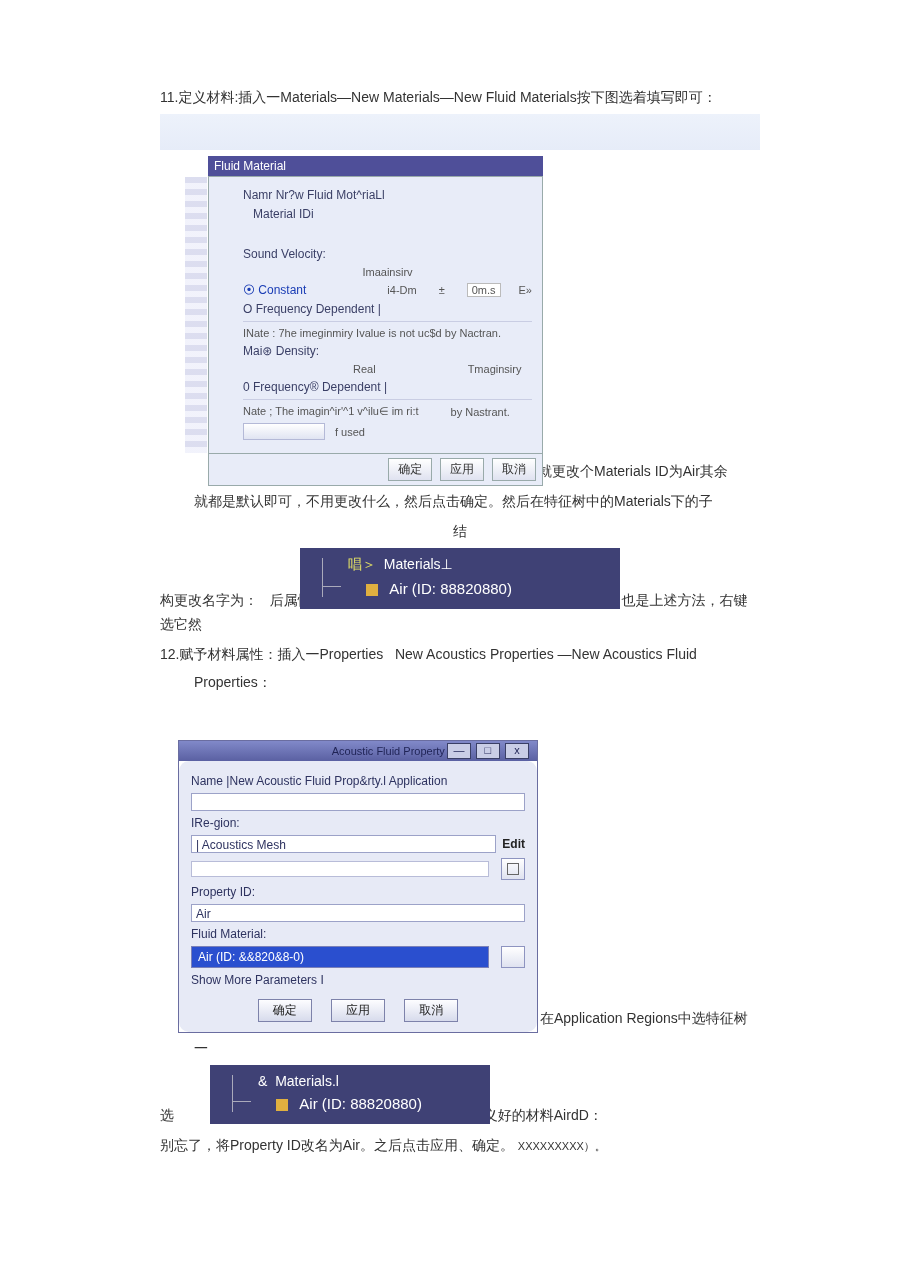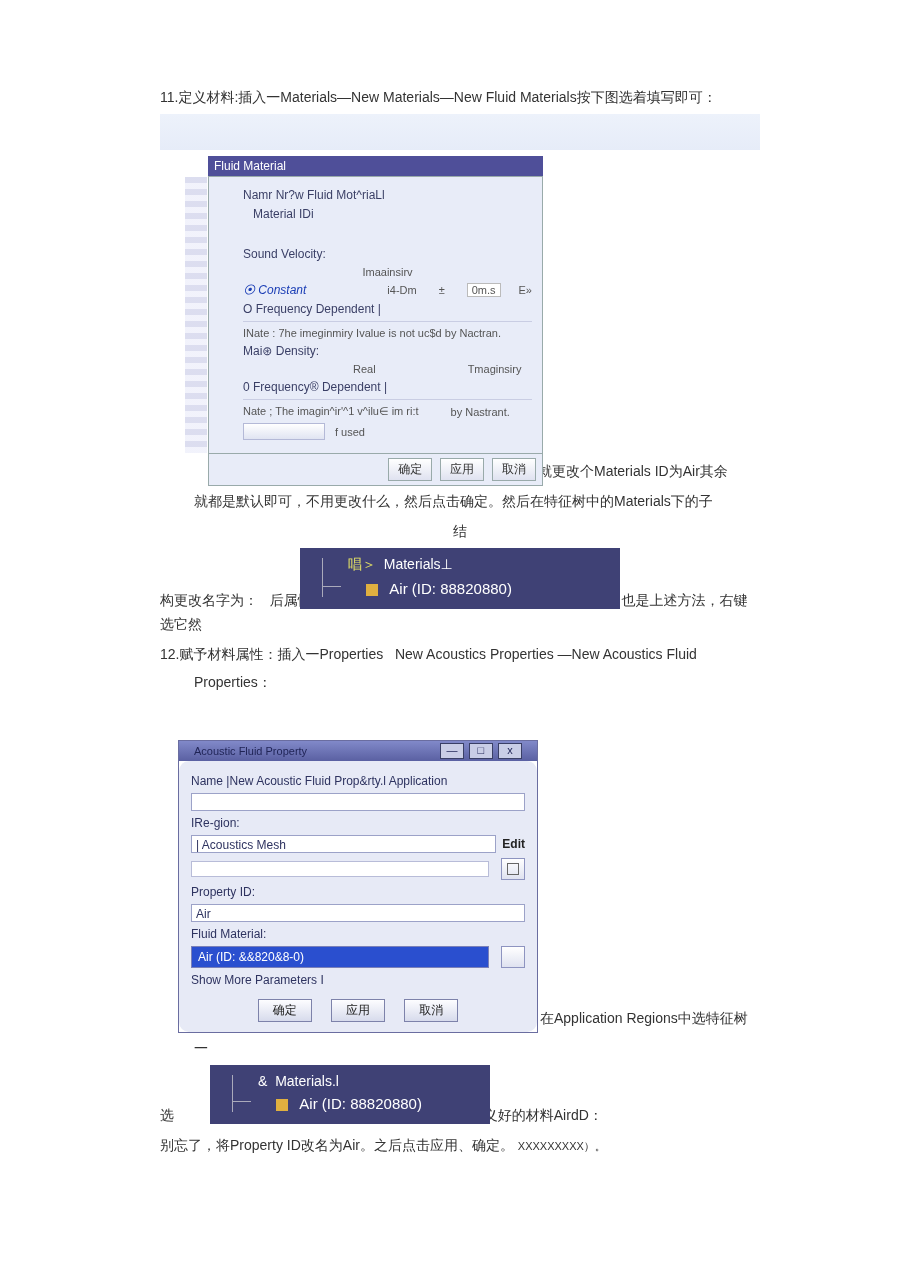--- a/index.html
+++ b/index.html
@@ -39,21 +39,21 @@
     padding: 6px 10px 8px 34px;
     font-size: 12px;
     color: #3a3f66;
     position: relative;
   }
   .d1-row { margin: 5px 0; display:flex; align-items:center; gap:6px; }
   .d1-label { color:#3a3f66; }
   .d1-input { background:#fff; border:1px solid #b4b9d7; height:15px; flex:0 0 auto; }
   .d1-sep { border-top:1px solid #c9cde3; margin:5px 0; }
   .d1-tiny { font-size:11px; color:#555; }
-  .d1-const { color:#1a3db5; font-style:italic; }
+  .d1-const { color:#1a3db5; }
   .d1-btns { text-align:right; padding:4px 6px; background:#e8ecf8; border:1px solid #9aa; border-top:none; }
   .d1-btns .btn { display:inline-block; width:42px; text-align:center; font-size:12px; border:1px solid #9aa; background:linear-gradient(#fff,#dfe2f0); padding:2px 0; margin-left:4px; }
   .d1-scuff { position:absolute; left:-24px; top:0; width:22px; bottom:0;
     background: repeating-linear-gradient(#b9bce0 0 6px,#e4e6f8 6px 12px); opacity:.5; }
   .d1-after {
     height: 36px;
     background: linear-gradient(#edf2fb,#e6ecf8);
     margin: 0 0 6px 0;
   }
 
@@ -84,22 +84,22 @@
     width: 358px;
     margin: 10px 0 0 18px;
     font-size: 12px;
     color:#2e3360;
     border:1px solid #6a6da0;
   }
   .d2-title {
     background: linear-gradient(#8189c9,#5a60a2);
     color:#1f2355;
     font-size:11px;
-    padding:2px 15px;
-    display:flex; justify-content:space-between; align-items:center;
+    padding:2px 8px;
+    display:flex; justify-content:flex-end; align-items:center;
   }
   .d2-winbtns span {
     display:inline-block; width:22px; height:14px; border:1px solid #3a3f66;
     background:#c9cde6; margin-left:2px; text-align:center; line-height:12px; font-size:11px;
   }
   .d2-body {
     background:#e7eaf6;
     padding:8px 12px 10px 12px;
     border-radius:10px;
   }

